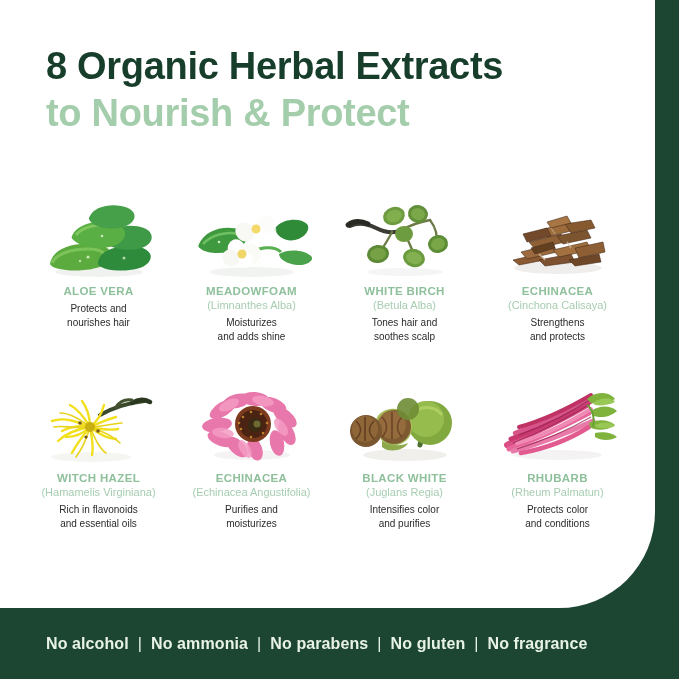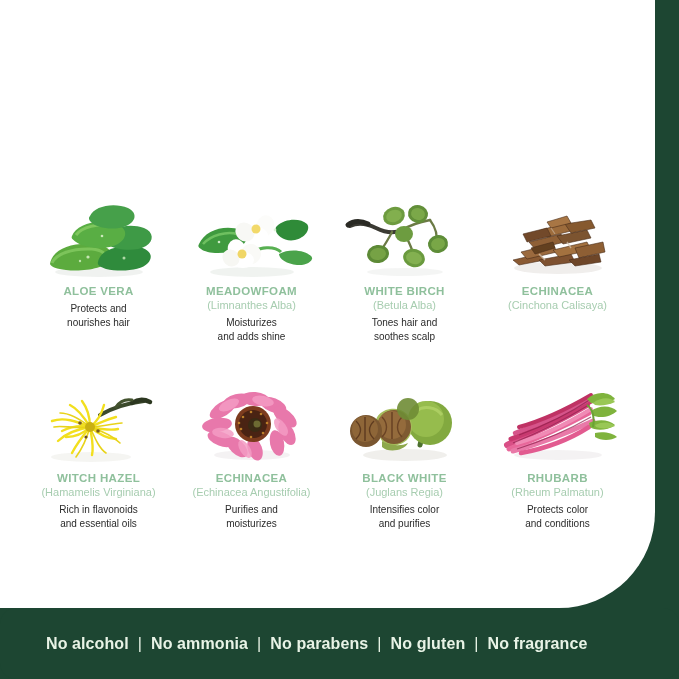--- a/index.html
+++ b/index.html
@@ -123,20 +123,24 @@
     margin: 0 9px;
   }
 </style>
 </head>
 <body>
 
 <div id="page">
 
   <div id="white-panel"></div>
 
+  <div id="title-block">
+    <div class="title-line1">8 Organic Herbal Extracts</div>
+    <div class="title-line2">to Nourish &amp; Protect</div>
+  </div>
 
   <div class="extract-row" id="row-1">
 
     <div class="extract-cell">
       <div class="art-box">
         <svg viewBox="0 0 126 88">
           <ellipse cx="63" cy="80" rx="44" ry="5" fill="#e9ecea" opacity="0.7"></ellipse>
           <path d="M14 72 C16 58 34 50 58 52 C72 53 78 60 74 68 C70 76 48 80 30 78 C21 77 15 75 14 72 Z" fill="#5cab3e"></path>
           <path d="M16 71 C20 62 36 56 56 57 C66 58 71 62 69 67" fill="none" stroke="#7cc45a" stroke-width="3"></path>
           <path d="M62 70 C64 58 82 52 102 55 C114 57 118 64 112 71 C105 79 84 80 70 77 C64 75 61 73 62 70 Z" fill="#2f8b3c"></path>
@@ -238,20 +242,22 @@
             <path d="M52 30 L72 24 L76 31 L56 36 Z" fill="#a87644"></path>
             <path d="M36 56 L58 50 L60 56 L40 62 Z" fill="#63401f"></path>
           </g>
           <path d="M44 62 L50 68" stroke="#d8c5b0" stroke-width="1.6" opacity="0.8"></path>
           <path d="M72 50 L76 56" stroke="#d8c5b0" stroke-width="1.4" opacity="0.7"></path>
           <path d="M56 36 L60 42" stroke="#cbb69f" stroke-width="1.2" opacity="0.65"></path>
         </svg>
       </div>
       <div class="extract-name">ECHINACEA</div>
       <div class="extract-latin">(Cinchona Calisaya)</div>
+      <div class="extract-desc">Strengthens
+and protects</div>
     </div>
   </div>
 
   <div class="extract-row" id="row-2">
 
     <div class="extract-cell">
       <div class="art-box">
         <svg viewBox="0 0 126 88">
           <ellipse cx="55" cy="78" rx="40" ry="5" fill="#eeeeea" opacity="0.6"></ellipse>
           <path d="M64 36 C78 28 92 24 108 22" fill="none" stroke="#3c4a2c" stroke-width="4" stroke-linecap="round"></path>

